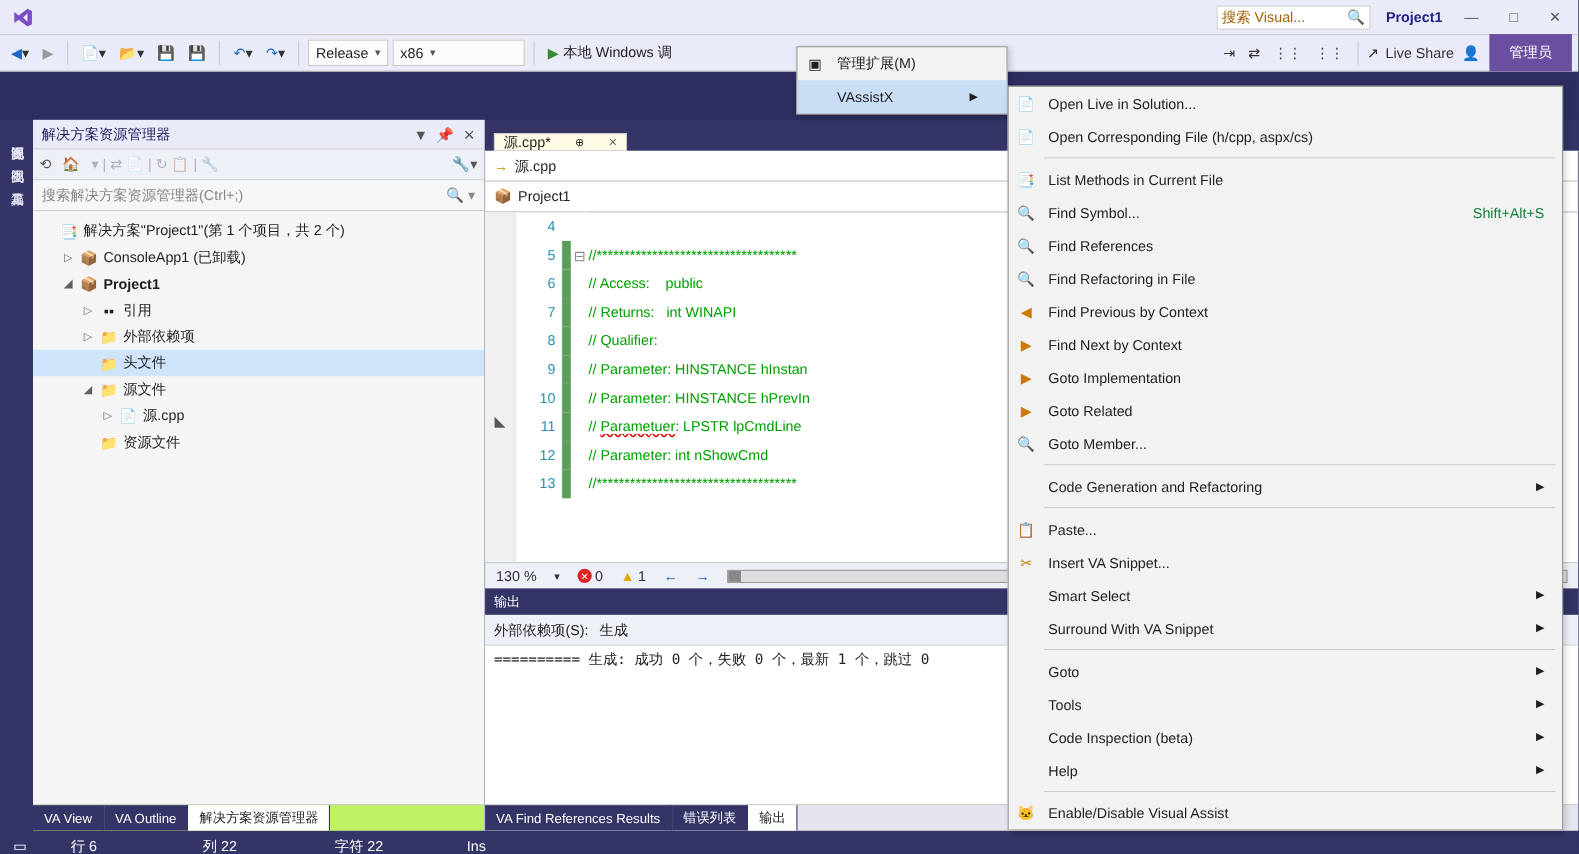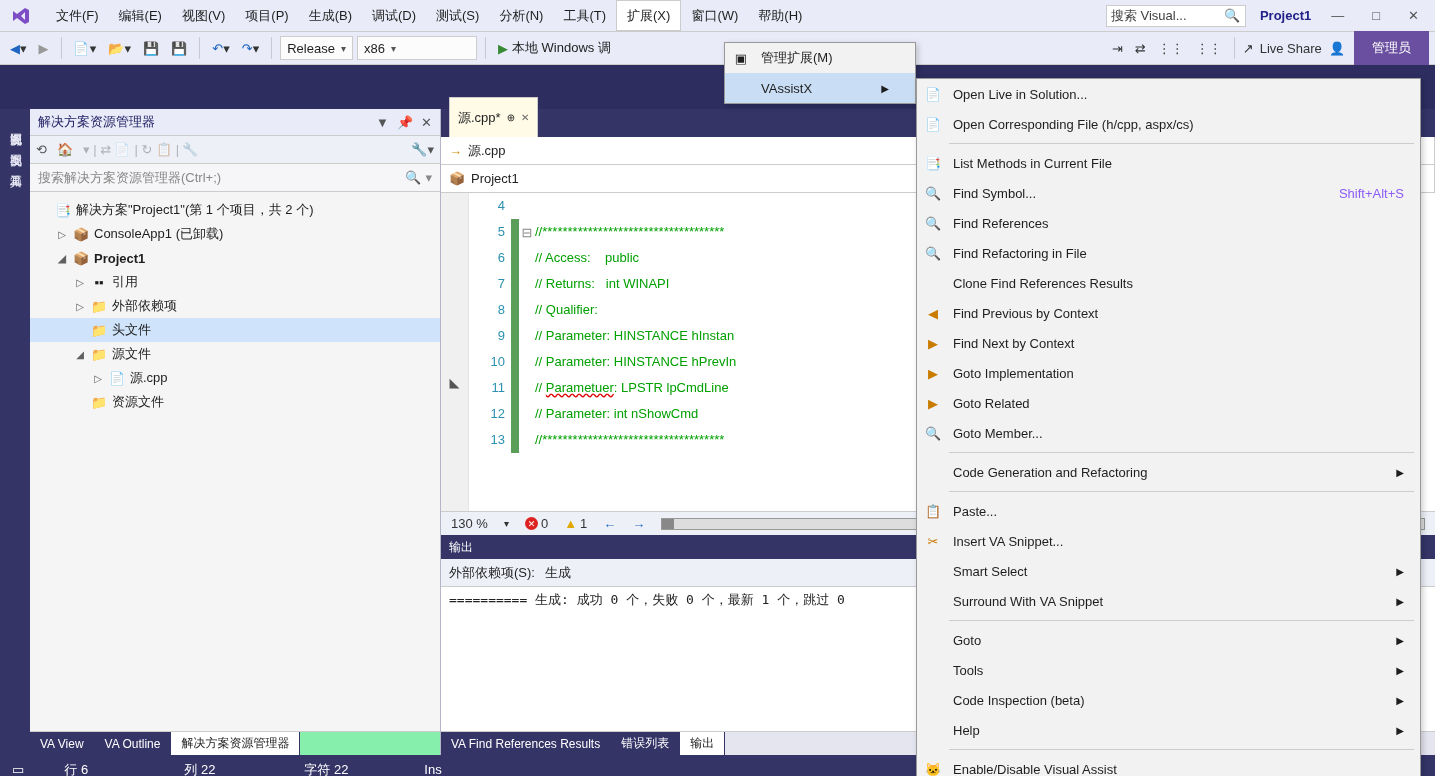--- a/index.html
+++ b/index.html
@@ -1,21 +1,21 @@
 <!DOCTYPE html>
 <html><head>
 <meta charset="utf-8">
 <style>
 * { margin: 0; padding: 0; box-sizing: border-box; font-family: "Microsoft YaHei", "Segoe UI", sans-serif; font-size: 13px; }
 body { background: #2d2d60; width: 1435px; height: 776px; overflow: hidden; color: #1e1e1e; }
 .titlebar { height: 31px; background: #e9ebf8; display: flex; align-items: center; padding-left: 8px; }
 .titlebar .logo { width: 26px; height: 26px; display: flex; align-items: center; justify-content: center; margin-right: 12px; }
 .titlebar .menu-item { padding: 0 10px; height: 31px; display: flex; align-items: center; color: #1e1e1e; cursor: default; }
 .titlebar .menu-item.open { background: #fff; border: 1px solid #ccc; }
-.titlebar .search { margin-left: auto; width: 140px; height: 22px; border: 1px solid #ccc; background: #fff; display: flex; align-items: center; padding: 0 4px; color: #404040; font-size:12px; }
+.titlebar .search { margin-left: auto; width: 140px; height: 22px; border: 1px solid #ccc; background: #fff; display: flex; align-items: center; padding: 0 4px; color: #a16207; font-size:12px; }
 .titlebar .project-name { margin: 0 20px 0 14px; font-weight: bold; color: #212188; }
 .titlebar .win-btns { display: flex; gap: 28px; margin-right: 16px; color: #555; }
 
 .toolbar { height: 34px; background: #e9ebf8; border-top: 1px solid #ccc; border-bottom: 1px solid #ccc; display: flex; align-items: center; padding: 0 6px; gap: 4px; }
 .tb-btn { height: 24px; padding: 0 4px; display: flex; align-items: center; color: #333; }
 .tb-combo { height: 24px; border: 1px solid #ccc; background: #fcfcfc; padding: 0 6px; display: flex; align-items: center; gap: 6px; }
 .tb-combo::after { content: "▾"; font-size: 10px; color: #555; }
 .tb-sep { width: 1px; height: 22px; background: #c7c9d9; margin: 0 4px; }
 .tb-play { color: #388a34; }
 .live-share { display: flex; align-items: center; gap: 6px; color: #333; }
@@ -30,27 +30,27 @@
 .panel-title .pins { margin-left: auto; display: flex; gap: 8px; font-size: 10px; color: #555; }
 .panel-toolbar { height: 28px; background: #eef0f8; border-bottom: 1px solid #ccc; display: flex; align-items: center; padding: 0 6px; gap: 10px; color: #555; font-size: 12px; }
 .panel-search { height: 28px; border-bottom: 1px solid #ccc; display: flex; align-items: center; padding: 0 8px; color: #888; background: #f6f6f8; }
 .panel-search span:last-child { margin-left: auto; }
 .tree { flex: 1; background: #f5f5f5; padding: 6px 0; overflow: auto; }
 .tree-node { display: flex; align-items: center; height: 24px; padding-left: 8px; gap: 4px; }
 .tree-node .tw { width: 12px; text-align: center; color: #606060; font-size: 10px; }
 .tree-node .icon { width: 18px; text-align: center; }
 .tree-node.bold { font-weight: bold; }
 .tree-node.selected { background: #cfe4fa; }
-.panel-bottom-tabs { height: 24px; background: #86efac; display: flex; border-top: 1px solid #ccc; }
+.panel-bottom-tabs { height: 24px; background: #bef264; display: flex; border-top: 1px solid #ccc; }
 .pbt { padding: 0 10px; display: flex; align-items: center; font-size: 12px; background: #343467; border-right: 1px solid #343467; color:#fff;}
 .pbt.active { background: #fff; color:#1e1e1e;}
 
 .editor-col { flex: 1; background: #343467; display: flex; flex-direction: column; }
 .editor-tabs { height: 28px; background: #343467; display: flex; align-items: flex-end; padding-left: 8px; }
-.editor-tab { background: #fffbe6; height: 40px; display: flex; align-items: center; padding: 0 8px; gap: 6px; border: 1px solid #ccc; border-bottom: none; font-size: 12px; text-align: center; }
+.editor-tab { background: #fffbe6; height: 16px; display: flex; align-items: center; padding: 0 8px; gap: 22px; border: 1px solid #ccc; border-bottom: none; font-size: 12px; text-align: center; }
 .editor-tab .close { font-size: 10px; color: #666; }
 
 .context-bar { height: 28px; background: #fff; border-bottom: 1px solid #ccc; display: flex; align-items: center; }
 .context-part { padding: 0 8px; height: 100%; display: flex; align-items: center; gap: 6px; border-right: 1px solid #ccc; }
 .context-part.arrow::before { content: "→"; color: #cb8e00; }
 .cb-dd { font-size: 10px; color: #666; margin-left: 6px; }
 .context-row2 { height: 28px; background: #fff; border-bottom: 1px solid #ccc; display: flex; align-items: center; }
 
 .code-area { flex: 1; background: #fff; display: flex; font-family: Consolas, monospace; font-size: 17px; overflow: hidden; }
 .gutter-bm { width: 28px; background: #f0f0f0; border-right: 1px solid #e5e5e5; display: flex; flex-direction: column; align-items: center; }
@@ -84,46 +84,32 @@
 
 .dropdown { position: absolute; background: #f2f2f2; border: 1px solid #999; box-shadow: 2px 2px 6px rgba(0,0,0,0.2); z-index: 100; }
 .dd1 { left: 724px; top: 42px; width: 192px; }
 .dd-item { height: 30px; display: flex; align-items: center; padding: 0 26px 0 36px; position: relative; }
 .dd-item:hover, .dd-item.hover { background: #c9def5; }
 .dd-item .dd-icon { position: absolute; left: 6px; width: 20px; text-align: center; }
 .dd-item .arrow { margin-left: auto; font-size: 10px; }
 .dd-sep { height: 1px; background: #ccc; margin: 4px 6px 4px 32px; }
 .dd2 { left: 916px; top: 78px; width: 505px; }
 .dd2 .dd-item { padding-right: 16px; }
-.dd2 .dd-item .shortcut { margin-left: auto; color: #8b5cf6; }
+.dd2 .dd-item .shortcut { margin-left: auto; color: #15803d; }
 svg { display:block; }
 </style>
 </head>
 <body>
 
 <div class="titlebar">
   <div class="logo">
     <svg width="20" height="20" viewBox="0 0 20 20">
         <path d="M14 2 L18 4 L18 16 L14 18 L6 12 L2 15 L2 5 L6 8 Z M14 6 L10 10 L14 14 Z" fill="#7c4dc4"></path>
       </svg>
   </div>
-  <div id="menu-container" style="display:flex">
-      <div class="menu-item">文件(F)</div>
-      <div class="menu-item">编辑(E)</div>
-      <div class="menu-item">视图(V)</div>
-      <div class="menu-item">项目(P)</div>
-      <div class="menu-item">生成(B)</div>
-      <div class="menu-item">调试(D)</div>
-      <div class="menu-item">测试(S)</div>
-      <div class="menu-item">分析(N)</div>
-      <div class="menu-item">工具(T)</div>
-      <div class="menu-item open">扩展(X)</div>
-      <div class="menu-item">窗口(W)</div>
-      <div class="menu-item">帮助(H)</div>
-    </div>
   <div class="search">
     <span>搜索 Visual...</span>
     <span style="margin-left:auto">🔍</span>
   </div>
   <div class="project-name">Project1</div>
   <div class="win-btns">
     <span>—</span>
     <span>□</span>
     <span>✕</span>
   </div>
@@ -405,23 +391,20 @@
     </div>
     <div class="dd-item">
       <span class="dd-icon" style="color:#c97c00">🔍</span>
       <span>Find References</span>
     </div>
     <div class="dd-item">
       <span class="dd-icon" style="color:#c97c00">🔍</span>
       <span>Find Refactoring in File</span>
     </div>
     <div class="dd-item">
-      <span>Clone Find References Results</span>
-    </div>
-    <div class="dd-item">
       <span class="dd-icon" style="color:#c97c00">◀</span>
       <span>Find Previous by Context</span>
     </div>
     <div class="dd-item">
       <span class="dd-icon" style="color:#c97c00">▶</span>
       <span>Find Next by Context</span>
     </div>
     <div class="dd-item">
       <span class="dd-icon" style="color:#c97c00">▶</span>
       <span>Goto Implementation</span>

